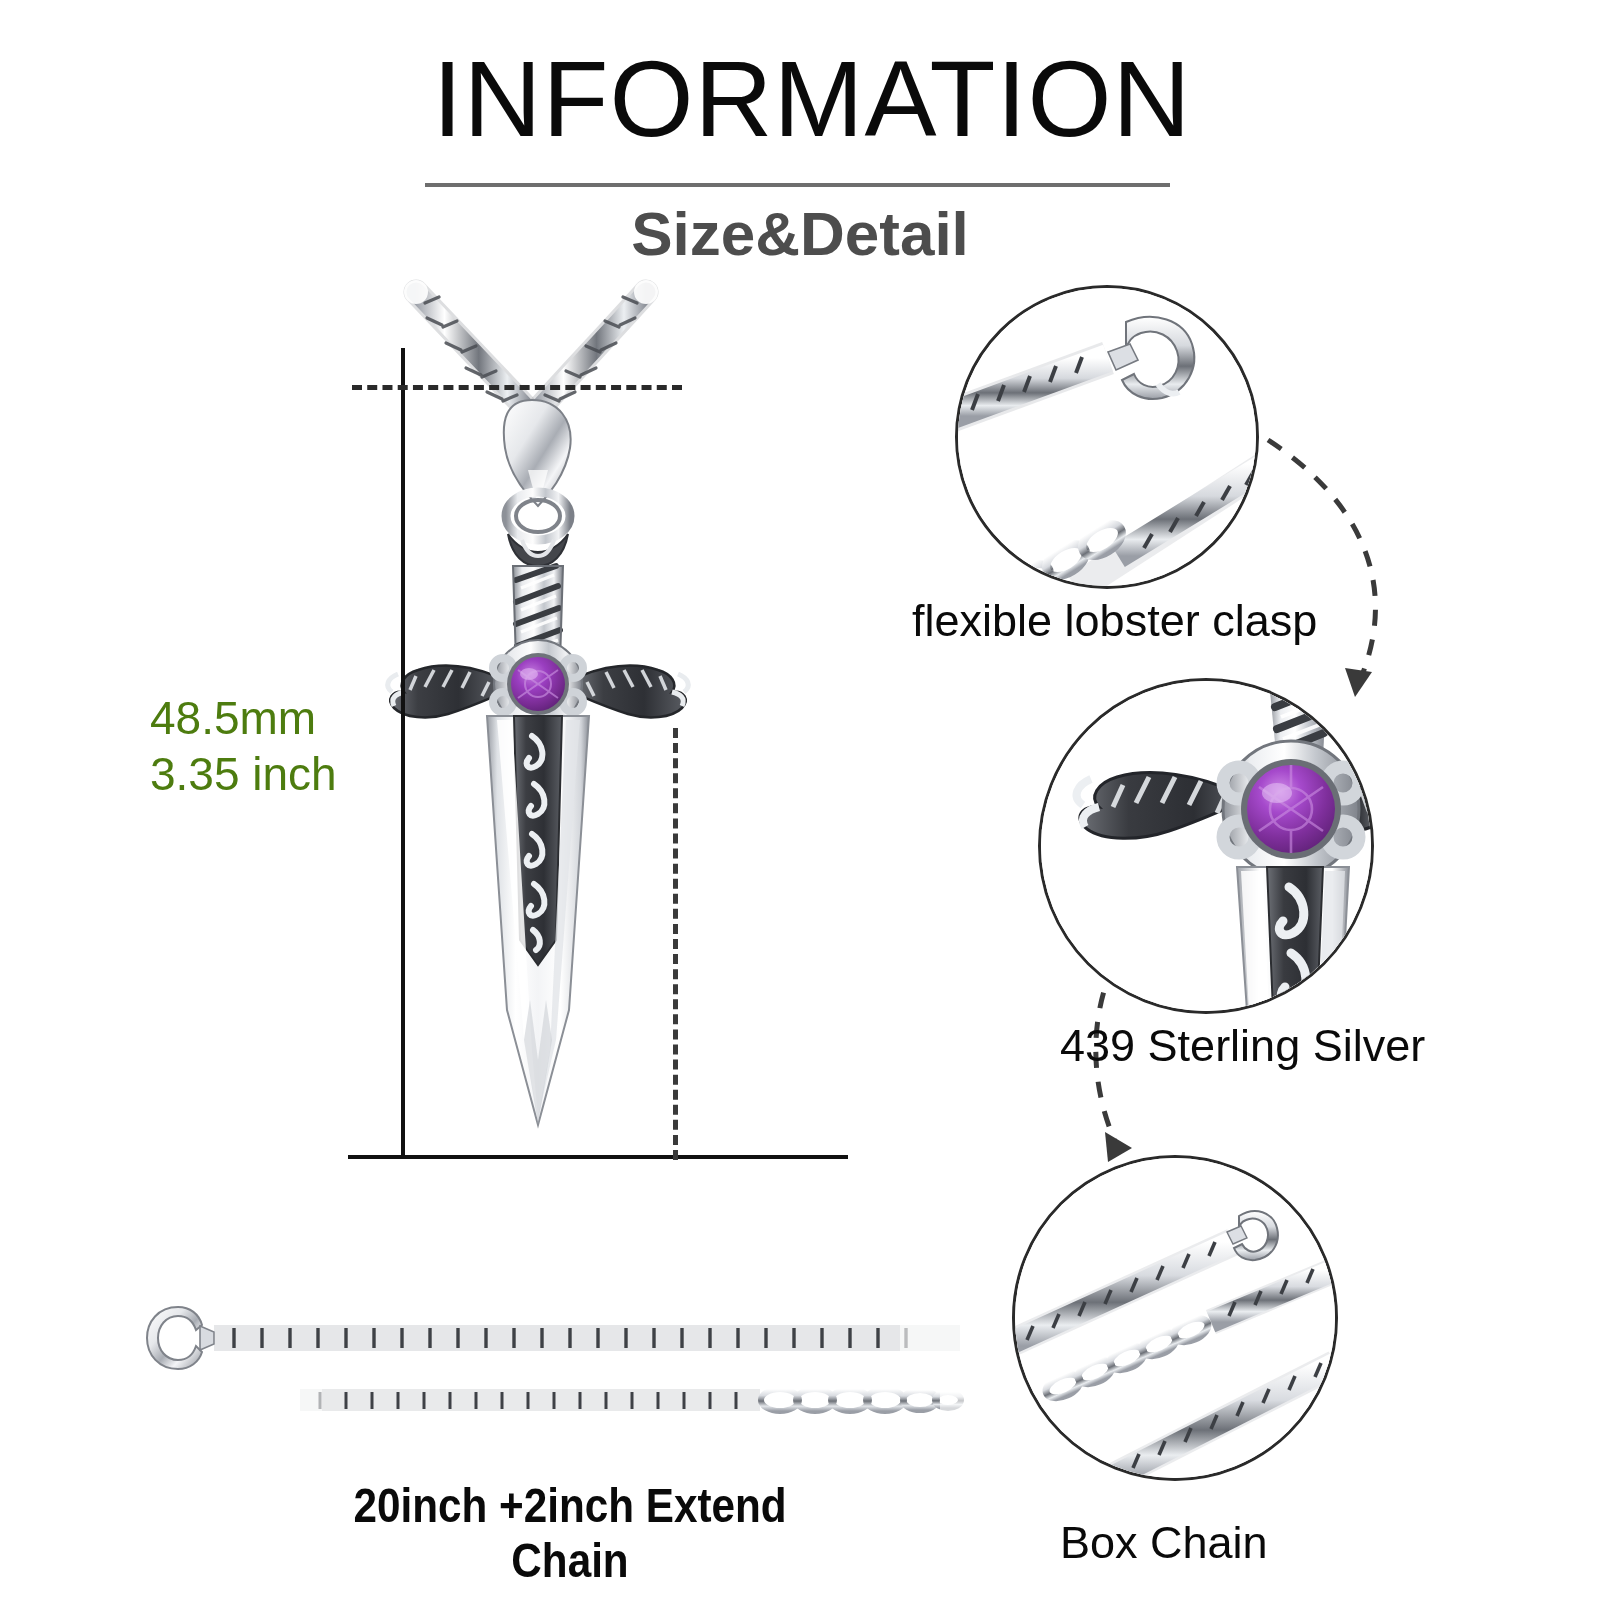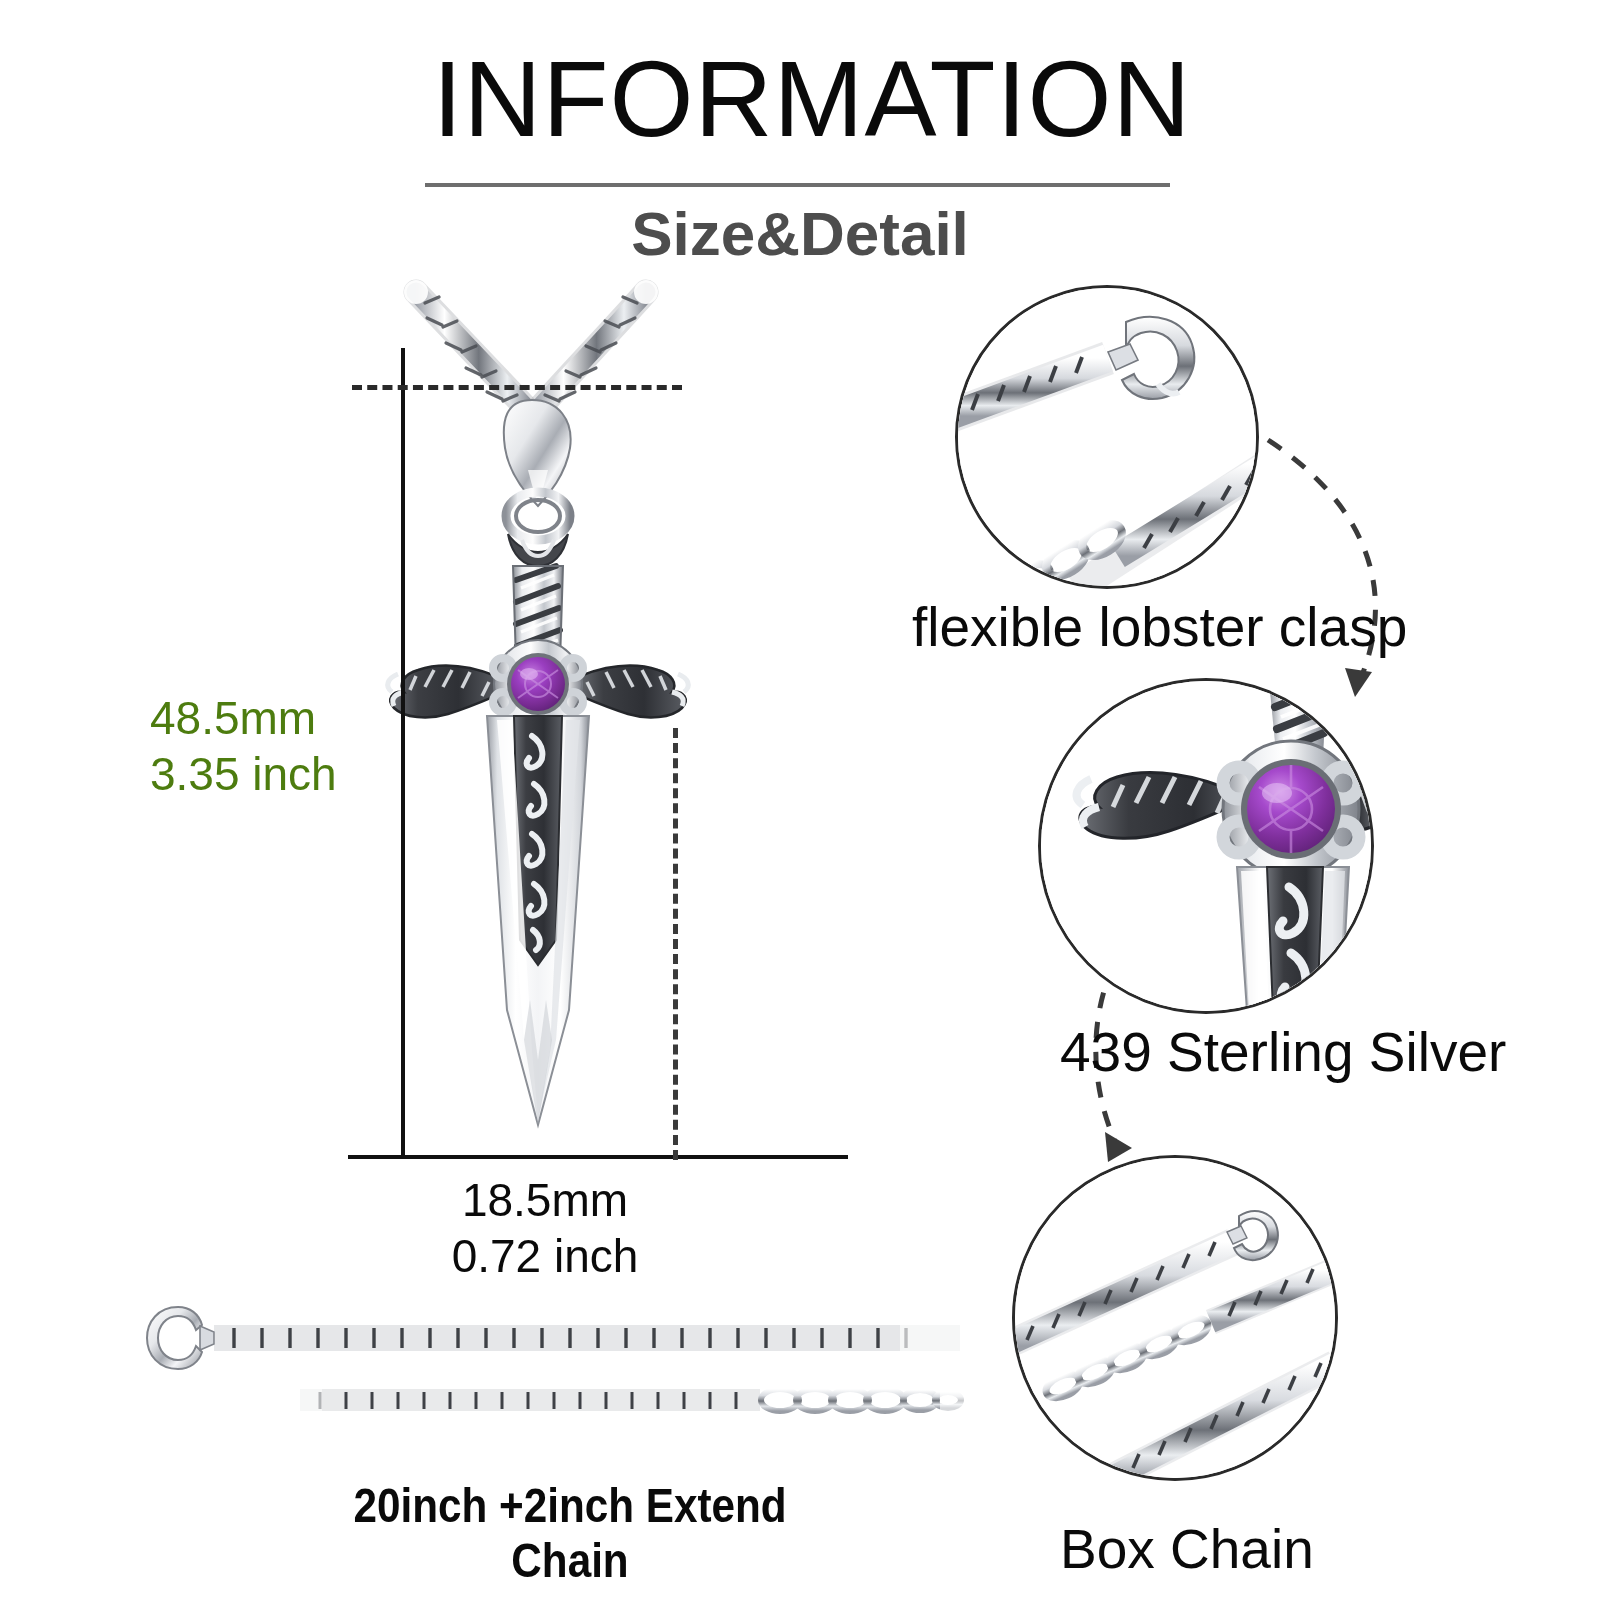--- a/index.html
+++ b/index.html
@@ -69,21 +69,21 @@
   .circ{
     position:absolute;border-radius:50%;
     border:3px solid #2a2a2a;
     overflow:hidden;background:#fff;
   }
   #circ-clasp{left:955px;top:285px;width:298px;height:298px;}
   #circ-silver{left:1038px;top:678px;width:330px;height:330px;}
   #circ-box{left:1012px;top:1155px;width:320px;height:320px;}
 
   .callout-label{
-    position:absolute;font-size:55px;color:#0a0a0a;white-space:nowrap;
+    position:absolute;font-size:45px;color:#0a0a0a;white-space:nowrap;
   }
   #lbl-clasp{left:912px;top:595px;}
   #lbl-silver{left:1060px;top:1020px;}
   #lbl-box{left:1060px;top:1517px;}
 
   
   .chain-caption{
     position:absolute;left:260px;top:1478px;width:620px;
     text-align:center;font-size:48px;color:#0a0a0a;
     font-family:"Liberation Sans Narrow","Liberation Sans",sans-serif;
@@ -388,24 +388,20 @@
   <div class="vline"></div>
   <div class="hline-bottom"></div>
   <div class="dash-top"></div>
   <div class="dash-right"></div>
 
   <div class="dim-left">
     <div>48.5mm</div>
     <div>3.35 inch</div>
   </div>
 
-  <div class="dim-bottom">
-    <div>18.5mm</div>
-    <div>0.72 inch</div>
-  </div>
 
   <div class="circ" id="circ-clasp">
     <svg width="298" height="298" viewBox="0 0 298 298">
       <defs>
         <linearGradient id="cL1" x1="0" y1="0" x2="0" y2="1">
           <stop offset="0" stop-color="#ffffff"></stop>
             <stop offset="0.35" stop-color="#d6d9de"></stop>
           <stop offset="0.6" stop-color="#6c7077"></stop>
             <stop offset="0.82" stop-color="#e9ecef"></stop>
           <stop offset="1" stop-color="#9a9ea6"></stop>

